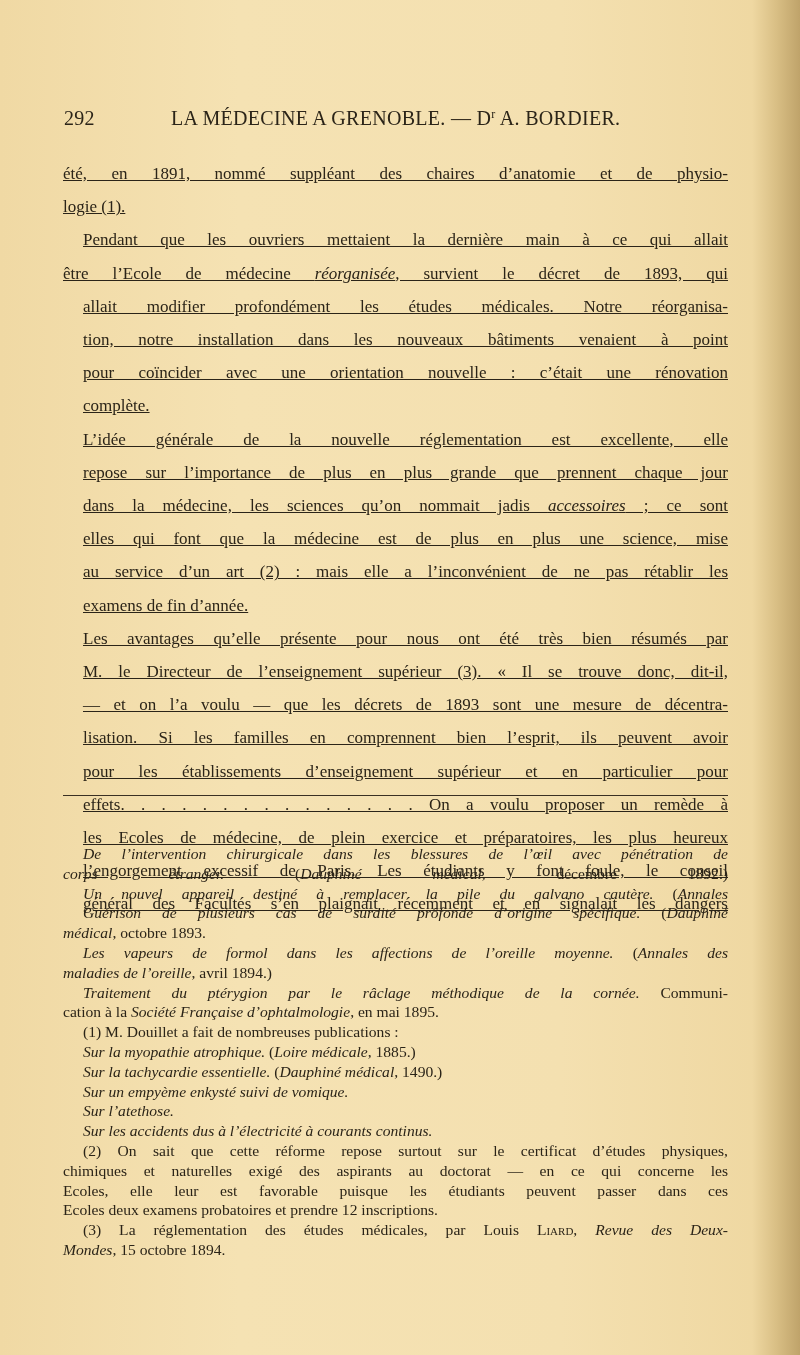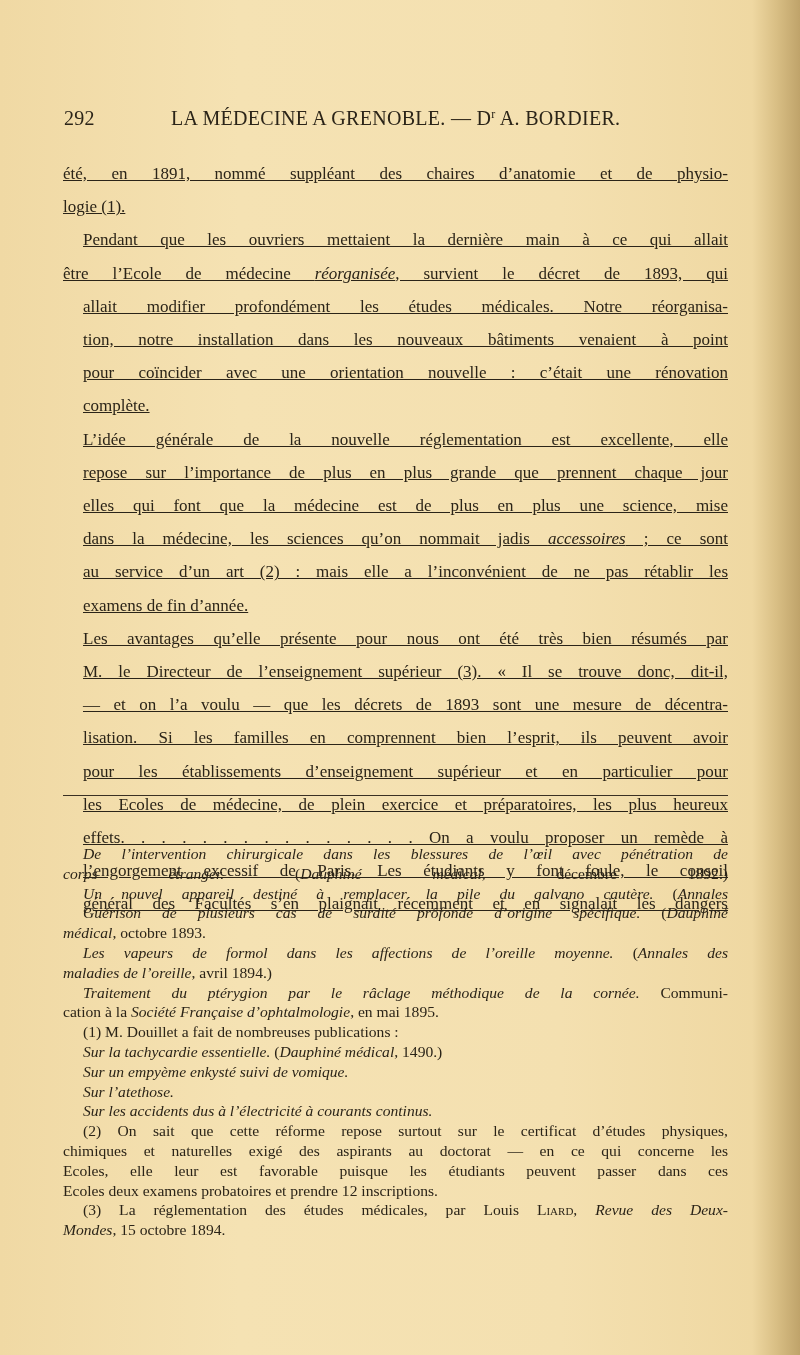--- a/index.html
+++ b/index.html
@@ -58,51 +58,52 @@
       <span class="line">Pendant que les ouvriers mettaient la dernière main à ce qui allait</span>
       <span class="line" style="text-indent:0"><span>être l’Ecole de médecine </span><em>réorganisée</em><span>, survient le décret de 1893, qui</span></span>
       <span class="line">allait modifier profondément les études médicales. Notre réorganisa-</span>
       <span class="line">tion, notre installation dans les nouveaux bâtiments venaient à point</span>
       <span class="line">pour coïncider avec une orientation nouvelle : c’était une rénovation</span>
       <span class="line last">complète.</span>
     </p>
     <p class="indent">
       <span class="line">L’idée générale de la nouvelle réglementation est excellente, elle</span>
       <span class="line">repose sur l’importance de plus en plus grande que prennent chaque jour</span>
+      <span class="line"><span>dans la médecine, les sciences qu’on nommait jadis </span><em>accessoires</em><span> ; ce sont</span></span>
       <span class="line">elles qui font que la médecine est de plus en plus une science, mise</span>
-      <span class="line"><span>dans la médecine, les sciences qu’on nommait jadis </span><em>accessoires</em><span> ; ce sont</span></span>
       <span class="line">au service d’un art (2) : mais elle a l’inconvénient de ne pas rétablir les</span>
       <span class="line last">examens de fin d’année.</span>
     </p>
     <p class="indent">
       <span class="line">Les avantages qu’elle présente pour nous ont été très bien résumés par</span>
       <span class="line">M. le Directeur de l’enseignement supérieur (3). « Il se trouve donc, dit-il,</span>
       <span class="line">— et on l’a voulu — que les décrets de 1893 sont une mesure de décentra-</span>
       <span class="line">lisation. Si les familles en comprennent bien l’esprit, ils peuvent avoir</span>
       <span class="line">pour les établissements d’enseignement supérieur et en particulier pour</span>
+      <span class="line">effets. .   . . . . . . . . . . . . . On a voulu proposer un remède à</span>
       <span class="line">les Ecoles de médecine, de plein exercice et préparatoires, les plus heureux</span>
-      <span class="line">effets. .   . . . . . . . . . . . . . On a voulu proposer un remède à</span>
       <span class="line">l’engorgement excessif de Paris. Les étudiants y font foule, le conseil</span>
       <span class="line">général des Facultés s’en plaignait récemment et en signalait les dangers</span>
     </p>
   </div>
 
   <div class="rule"></div>
 
   <div class="notes">
     <span class="ln ind"><em>De l’intervention chirurgicale dans les blessures de l’œil avec pénétration de</em></span>
     <span class="ln"><em>corps étranger.</em><span> (</span><em>Dauphiné médical</em><span>, décembre 1892.)</span></span>
     <span class="ln ind"><em>Un nouvel appareil destiné à remplacer la pile du galvano cautère.</em><span> (</span><em>Annales</em></span>
     <span class="ln ind"><em>Guérison de plusieurs cas de surdité prôfonde d’origine spécifique.</em><span> (</span><em>Dauphiné</em></span>
     <span class="ln last"><em>médical</em><span>, octobre 1893.</span></span>
     <span class="ln ind"><em>Les vapeurs de formol dans les affections de l’oreille moyenne.</em><span> (</span><em>Annales des</em></span>
     <span class="ln last"><em>maladies de l’oreille</em><span>, avril 1894.)</span></span>
     <span class="ln ind"><em>Traitement du ptérygion par le râclage méthodique de la cornée.</em><span> Communi-</span></span>
     <span class="ln last"><span>cation à la </span><em>Société Française d’ophtalmologie</em><span>, en mai 1895.</span></span>
     <span class="ln ind last"><span>(1) M. Douillet a fait de nombreuses publications :</span></span>
+    <span class="ln ind last"><em>Sur la myopathie atrophique.</em><span> (</span><em>Loire médicale</em><span>, 1885.)</span></span>
     <span class="ln ind last"><em>Sur la tachycardie essentielle.</em><span> (</span><em>Dauphiné médical</em><span>, 1490.)</span></span>
     <span class="ln ind last"><em>Sur un empyème enkysté suivi de vomique.</em></span>
     <span class="ln ind last"><em>Sur l’atethose.</em></span>
     <span class="ln ind last"><em>Sur les accidents dus à l’électricité à courants continus.</em></span>
     <span class="ln ind"><span>(2) On sait que cette réforme repose surtout sur le certificat d’études physiques,</span></span>
     <span class="ln"><span>chimiques et naturelles exigé des aspirants au doctorat — en ce qui concerne les</span></span>
     <span class="ln"><span>Ecoles, elle leur est favorable puisque les étudiants peuvent passer dans ces</span></span>
     <span class="ln last"><span>Ecoles deux examens probatoires et prendre 12 inscriptions.</span></span>
     <span class="ln ind"><span>(3) La réglementation des études médicales, par Louis </span><span class="sc">Liard</span><span>, </span><em>Revue des Deux-</em></span>
     <span class="ln last"><em>Mondes</em><span>, 15 octobre 1894.</span></span>

